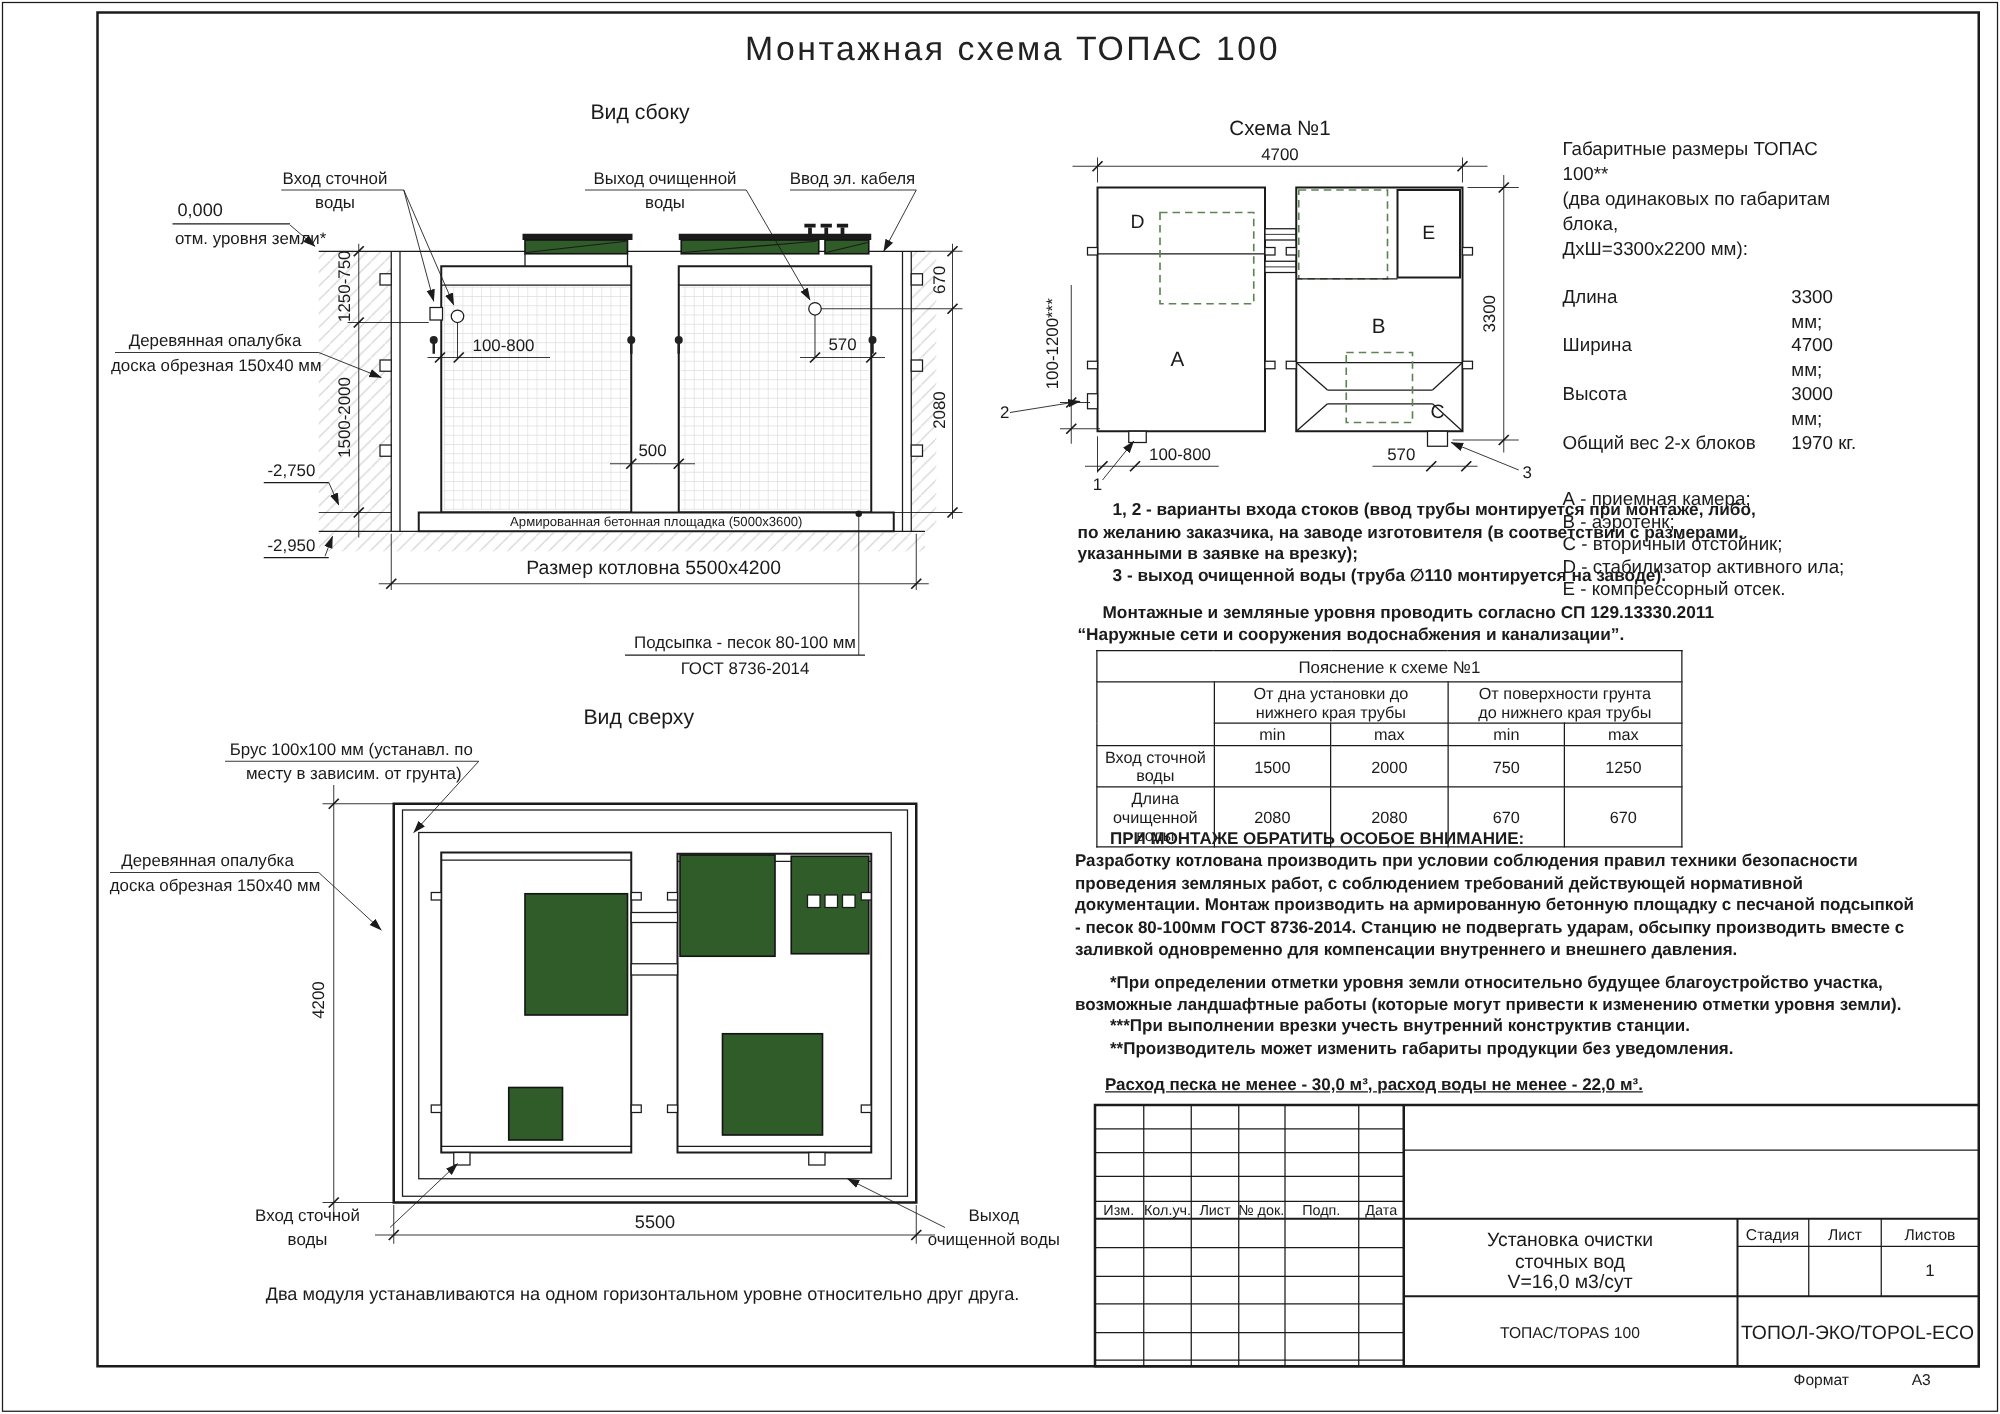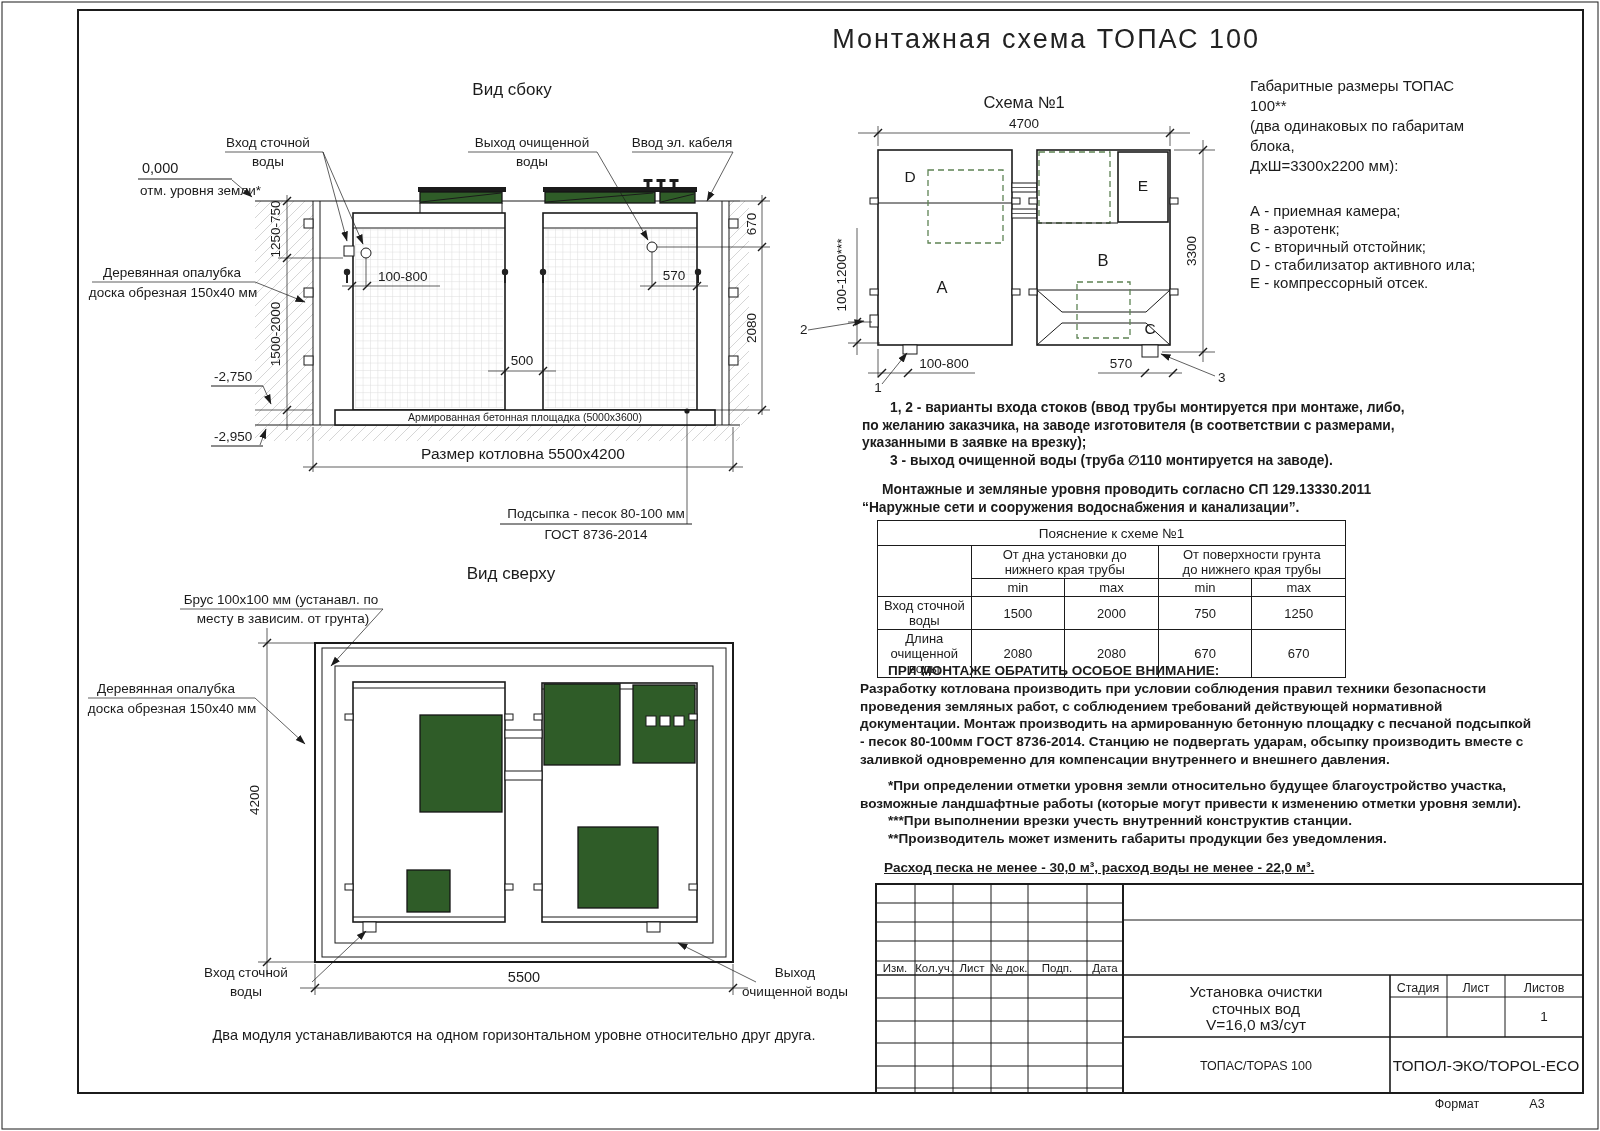--- a/index.html
+++ b/index.html
@@ -3,40 +3,40 @@
 <meta charset="utf-8">
 <style>
   html,body{margin:0;padding:0;background:#ffffff;}
   .sheet{
     position:relative;width:1600px;height:1131px;background:#fff;
     font-family:"Liberation Sans","DejaVu Sans",sans-serif;color:#1b1b1b;
     overflow:hidden;
   }
   .abs{position:absolute;}
   .page-title{
-    left:360px;top:24px;width:900px;text-align:right;
+    left:360px;top:24px;width:900px;text-align:center;
     font-size:27px;letter-spacing:2px;color:#222;
   }
   svg text{fill:#1b1b1b;font-family:"Liberation Sans","DejaVu Sans",sans-serif;}
   .t10{font-size:10.5px}.t11{font-size:11.5px}.t12{font-size:12.5px}
   .t13{font-size:13.5px}.t14{font-size:14.5px}.t15{font-size:15.5px}
   .t16{font-size:16.5px}.t17{font-size:17px}
   .mid{text-anchor:middle}
   .s2{stroke:#1b1b1b;stroke-width:2;fill:none}
   .s1{stroke:#1b1b1b;stroke-width:1.6;fill:none}
   .s0{stroke:#1b1b1b;stroke-width:1;fill:none}
   .s07{stroke:#1b1b1b;stroke-width:0.7;fill:none}
   .tick{stroke:#1b1b1b;stroke-width:1.4}
   .wfill{fill:#ffffff}
   .blk{fill:#1b1b1b;stroke:none}
   .lid{fill:var(--lid-green,#2f5c28);stroke:#141414;stroke-width:1.3}
   .gdash{stroke:var(--dashed-green,#5d8353);stroke-width:1.3;fill:none;stroke-dasharray:6 4}
   .txtblock{font-size:13.8px;line-height:17.6px;color:#1b1b1b;font-weight:bold;}
   .indent{text-indent:28px;}
-  .specs{left:1250px;top:76px;width:235px;font-size:15px;line-height:20px;}
+  .specs{left:1250px;top:110px;width:235px;font-size:15px;line-height:20px;}
   .specs-rows{margin-top:18px;}
   .specs-row{display:grid;grid-template-columns:183px auto;line-height:19.5px;}
   .specs-legend{margin-top:26px;line-height:18px;}
   .exp-table{border-collapse:collapse;table-layout:fixed;width:469px;font-size:13px;}
   .exp-table td{border:1.6px solid #1b1b1b;text-align:center;padding:1px 2px;line-height:15px;}
   .exp-table .tt{height:22px;font-size:13.5px;}
   .underlined{text-decoration:underline;}
 </style>
 </head>
 <body>
@@ -465,20 +465,38 @@
       <text x="1537" y="1108" class="t12 mid">А3</text>
     </g>
   </svg>
 
   <div class="abs page-title">Монтажная схема ТОПАС 100</div>
 
   <div class="abs specs">
     <div>Габаритные размеры ТОПАС 100**</div>
     <div>(два одинаковых по габаритам блока,</div>
     <div>ДхШ=3300х2200 мм):</div>
+    <div class="specs-rows">
+      <div class="specs-row">
+        <span>Длина</span>
+        <span>3300 мм;</span>
+      </div>
+      <div class="specs-row">
+        <span>Ширина</span>
+        <span>4700 мм;</span>
+      </div>
+      <div class="specs-row">
+        <span>Высота</span>
+        <span>3000 мм;</span>
+      </div>
+      <div class="specs-row">
+        <span>Общий вес 2-х блоков</span>
+        <span>1970 кг.</span>
+      </div>
+    </div>
     <div class="specs-legend">
       <div>А - приемная камера;</div>
       <div>В - аэротенк;</div>
       <div>С - вторичный отстойник;</div>
       <div>D - стабилизатор активного ила;</div>
       <div>Е - компрессорный отсек.</div>
     </div>
   </div>
 
   <div class="abs txtblock" style="left:862px;top:399px;width:556px;">

